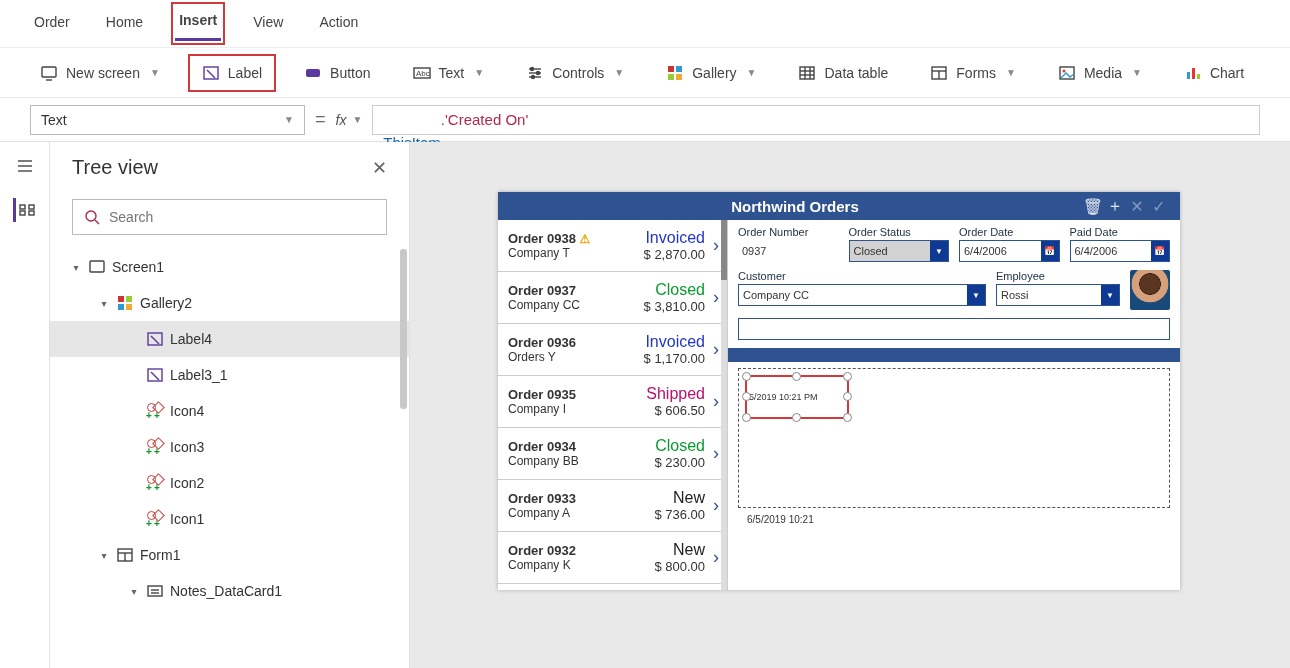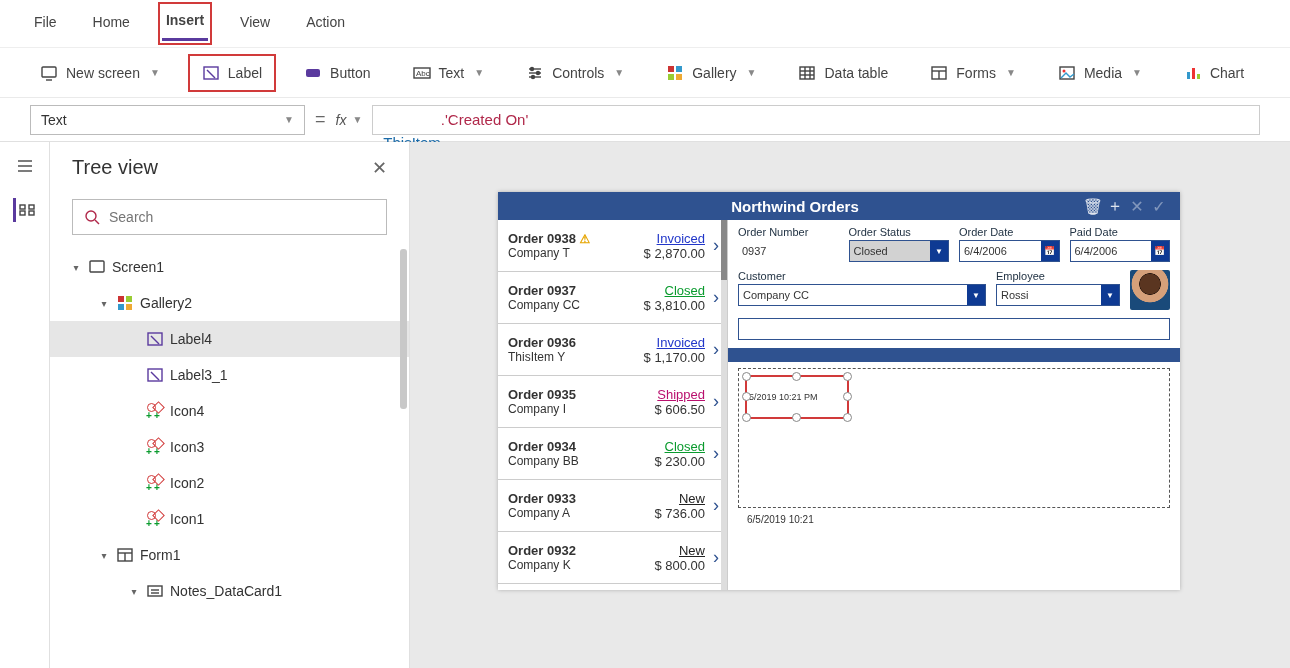--- a/index.html
+++ b/index.html
@@ -58,21 +58,21 @@
 .app-body { display: flex; }
 .orderlist { width: 230px; border-right: 1px solid #ccc; position: relative; }
 .orderlist .scroll { position: absolute; right: 0; top: 0; width: 6px; height: 100%; background: #ddd; }
 .orderlist .scroll .thumb { position: absolute; top: 0; width: 6px; height: 60px; background: #888; }
 .orderlist-inner { height: 370px; overflow: hidden; }
 .order-item { height: 52px; padding: 6px 8px 6px 10px; border-bottom: 1px solid #ccc; display: flex; align-items: center; }
 .order-item .left { flex: 1; }
 .order-item .right { text-align: right; padding-right: 4px; }
 .order-item .oname { font-weight: 600; font-size: 13px; }
 .order-item .company { font-size: 12px; color: #333; }
-.order-item .status { font-size: 13px; text-decoration: underline; }
+.order-item .status { font-size: 16px; }
 .order-item .status.Invoiced { color: #2136c9; }
 .order-item .status.Closed { color: #0a9b2e; }
 .order-item .status.Shipped { color: #b9106e; }
 .order-item .status.New { color: #222; }
 .order-item .price { font-size: 13px; }
 .order-item .go { color: #2f5290; font-size: 18px; padding-left: 4px; }
 
 .form { flex: 1; padding: 6px 10px 0 10px; font-size: 11px; }
 .form .row { display: flex; gap: 10px; margin-bottom: 8px; }
 .form .field { flex: 1; }
@@ -107,21 +107,21 @@
 .treeico-blink::before { content:""; position:absolute; width:7px; height:7px; border:1px solid #d13a3a; border-radius:50%; left:0; top:0; }
 .treeico-blink::after { content:""; position:absolute; width:7px; height:7px; border:1px solid #d13a3a; left:7px; top:0; transform: rotate(45deg); }
 .treeico-blink .plus { position:absolute; left:-1px; bottom:-2px; color:#0a9b2e; font-size:10px; font-weight:bold;}
 .treeico-blink .plus2 { position:absolute; left:7px; bottom:-2px; color:#0a9b2e; font-size:10px; font-weight:bold;}
 
 </style>
 </head>
 <body>
 
 <div class="top-tabs">
-  <div class="tab">File</div>
+  <div class="tab">Order</div>
   <div class="tab">Home</div>
   <div class="tab active hl">Insert</div>
   <div class="tab">View</div>
   <div class="tab">Action</div>
 </div>
 
 <div class="ribbon">
   <div class="tool">
     <svg class="svgicon">
         <rect x="2" y="3" width="14" height="10" rx="1"></rect>
@@ -396,21 +396,21 @@
                 </div>
                 <div class="right">
                   <div class="status Closed">Closed</div>
                   <div class="price">$ 3,810.00</div>
                 </div>
                 <div class="go">›</div>
               </div>
               <div class="order-item">
                 <div class="left">
                   <div class="oname">Order 0936</div>
-                  <div class="company">ThisItem Y</div>
+                  <div class="company">Orders Y</div>
                 </div>
                 <div class="right">
                   <div class="status Invoiced">Invoiced</div>
                   <div class="price">$ 1,170.00</div>
                 </div>
                 <div class="go">›</div>
               </div>
               <div class="order-item">
                 <div class="left">
                   <div class="oname">Order 0935</div>

